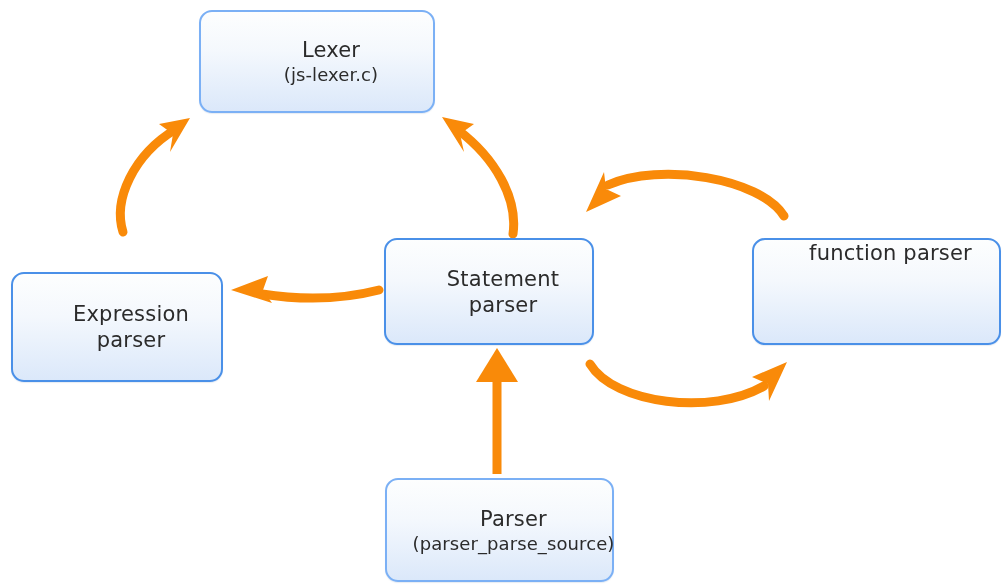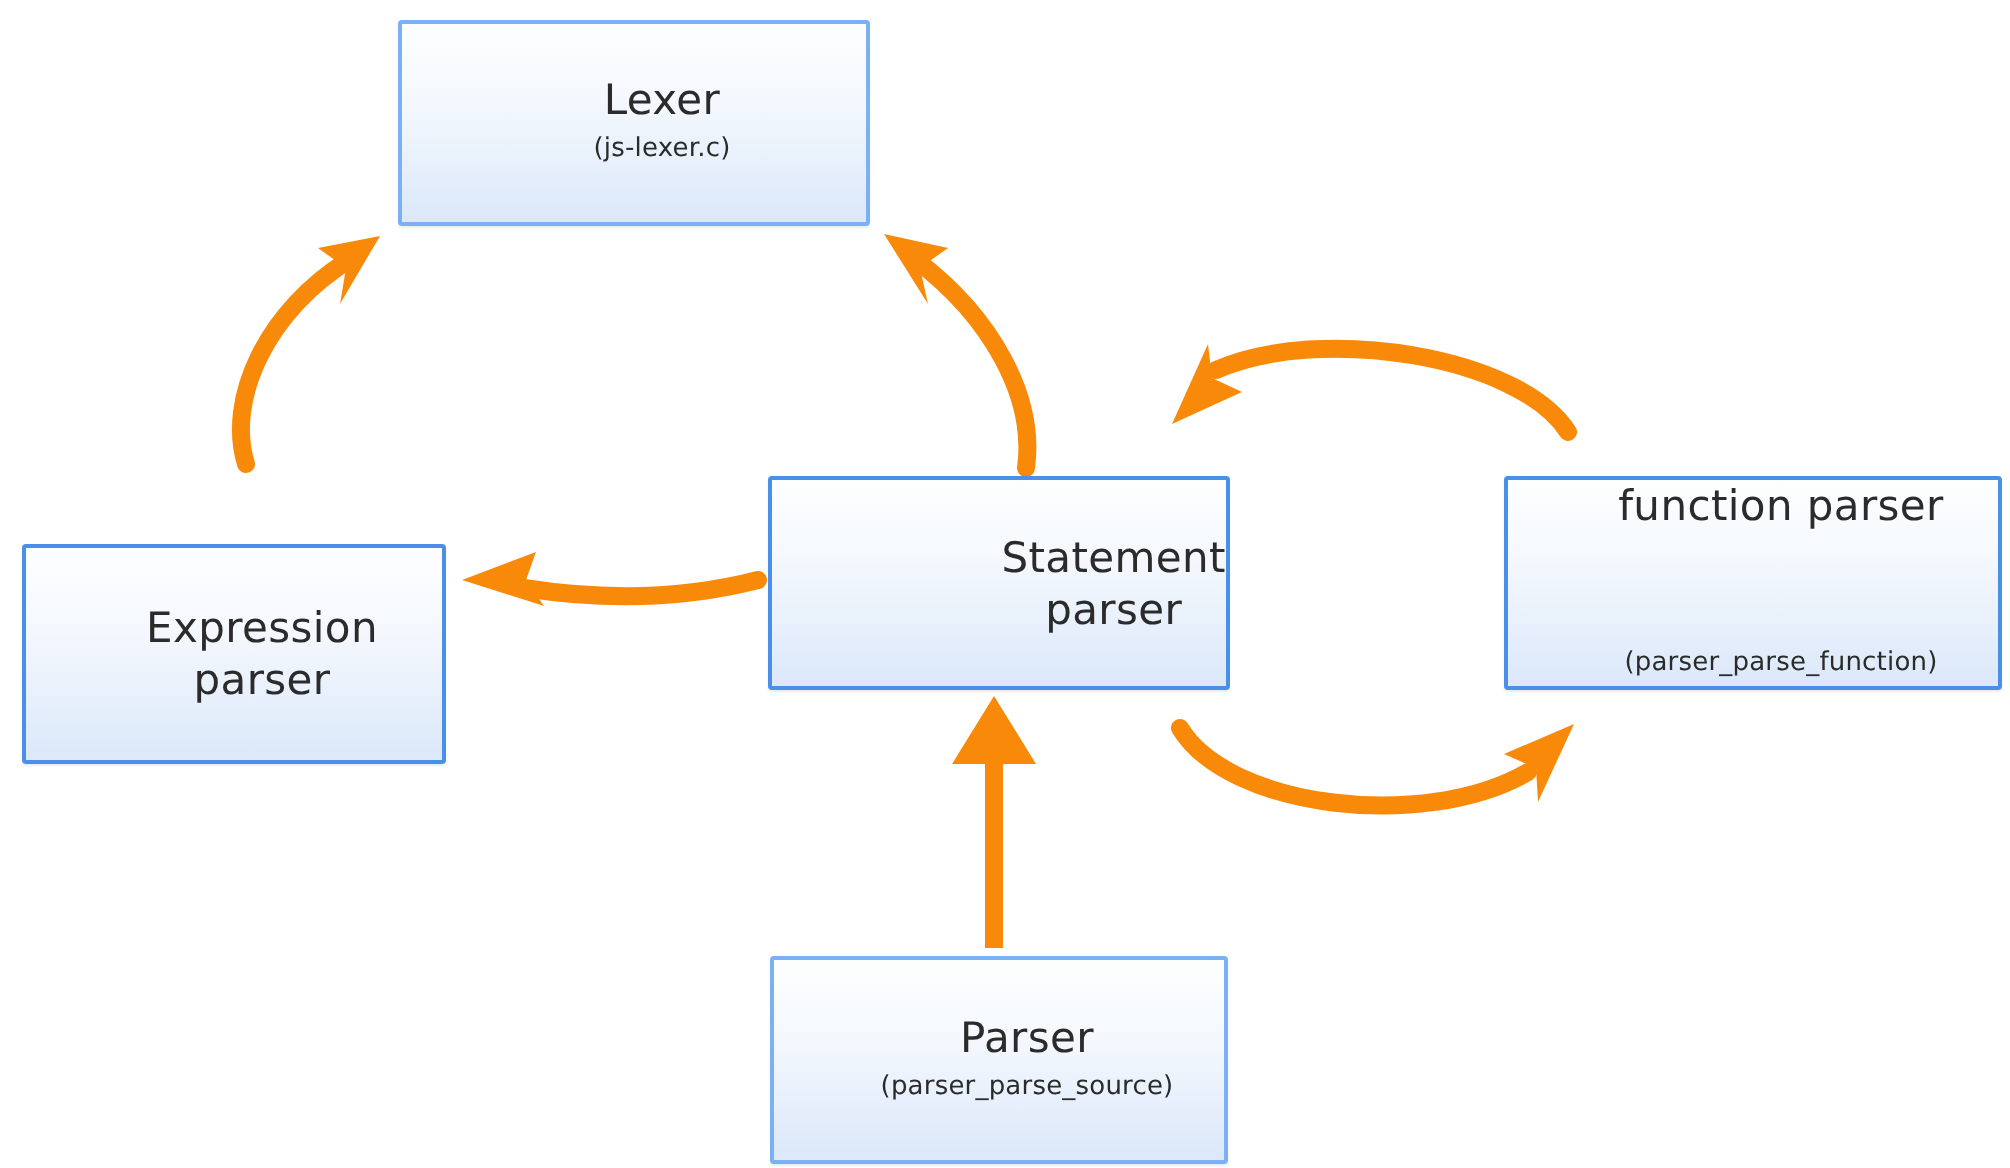--- a/index.html
+++ b/index.html
@@ -11,56 +11,55 @@
     position: relative;
     width: 1005px;
     height: 584px;
     background: #ffffff;
     overflow: hidden;
     font-family: "DejaVu Sans", sans-serif;
   }
   .node {
     position: absolute;
     box-sizing: border-box;
-    border-radius: 2px;
+    border-radius: 13px;
     display: flex;
     flex-direction: column;
     align-items: center;
     justify-content: center;
     text-align: center;
     color: #2b2b2b;
     background: linear-gradient(to bottom, #fdfefe 0%, #f4f8fd 40%, #dbe8fa 100%);
     box-shadow: 0 1px 1px rgba(120,150,190,0.18);
     padding-left: 28px;
   }
   .node .title {
     font-size: 21px;
     line-height: 26px;
     letter-spacing: 0.2px;
     white-space: pre-line;
   }
   .node .sub {
-    font-size: 13px;
+    font-size: 18px;
     line-height: 23px;
     letter-spacing: 0.1px;
   }
   
   #node-lexer {
     left: 199px; top: 10px; width: 236px; height: 103px;
     border: 2px solid #7bb0f5;
   }
   #node-expression-parser {
     left: 11px; top: 232px; width: 212px; height: 110px;
     border: 2px solid #4a90e8;
     margin-top: 40px;
   }
   #node-statement-parser {
-    left: 384px; top: 238px; width: 231px; height: 107px;
+    left: 384px; top: 238px; width: 210px; height: 107px;
     border: 2px solid #4a90e8;
-    align-items: flex-end;
   }
   #node-function-parser {
     left: 752px; top: 238px; width: 249px; height: 107px;
     border: 2px solid #4a90e8;
     justify-content: space-between;
   }
   #node-parser {
     left: 385px; top: 478px; width: 229px; height: 104px;
     border: 2px solid #7bb0f5;
   }
@@ -120,21 +119,20 @@
 parser</div>
   </div>
 
   <div class="node" id="node-statement-parser">
     <div class="title">Statement
 parser</div>
   </div>
 
   <div class="node" id="node-function-parser">
     <div class="title">function parser</div>
-    <div class="sub">(parser_parse_function)</div>
   </div>
 
   <div class="node" id="node-parser">
     <div class="title">Parser</div>
     <div class="sub">(parser_parse_source)</div>
   </div>
 
 </div>
 
 </body></html>

